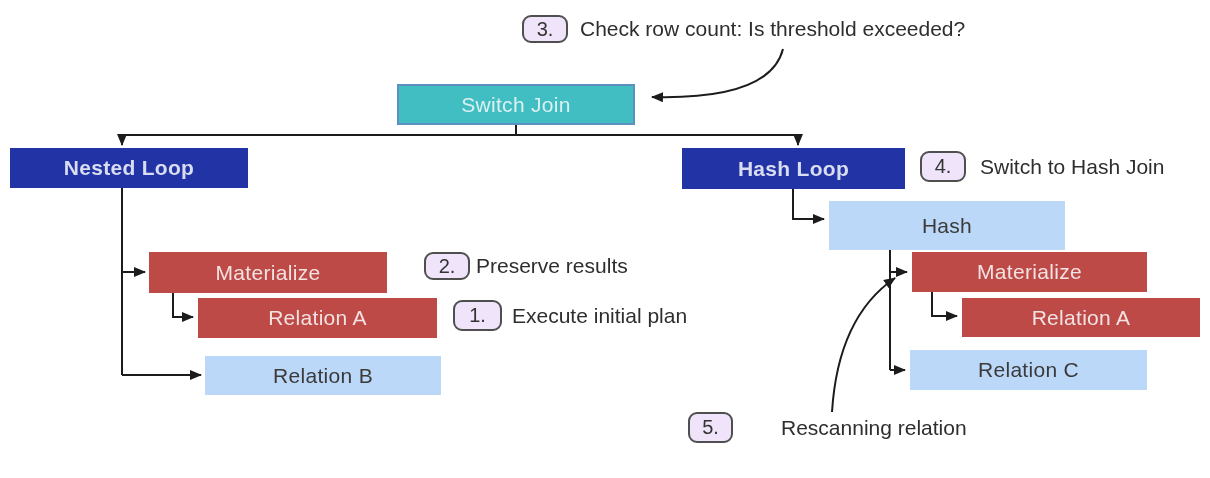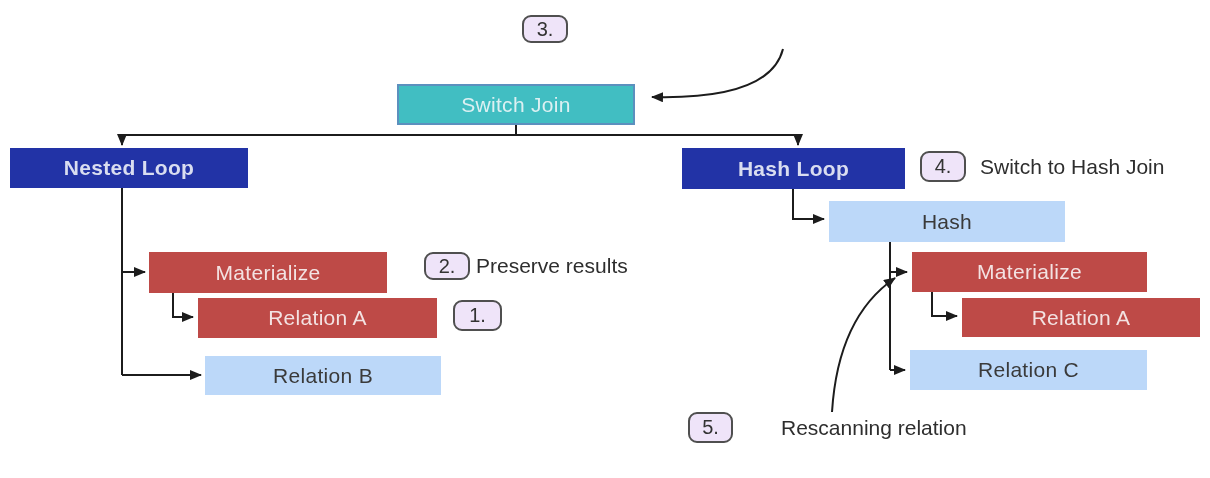--- a/index.html
+++ b/index.html
@@ -111,31 +111,33 @@
     <path d="M783,49 Q770,100 652,97" marker-end="url(#arrow)"></path>
     <path d="M832,412 Q838,317 895,278" marker-end="url(#arrow)"></path>
   </svg>
 
   <div class="node teal" style="left:397px;top:84px;width:238px;height:41px">Switch Join</div>
   <div class="node dark-blue" style="left:10px;top:148px;width:238px;height:40px">Nested Loop</div>
   <div class="node dark-blue" style="left:682px;top:148px;width:223px;height:41px">Hash Loop</div>
   <div class="node red" style="left:149px;top:252px;width:238px;height:41px">Materialize</div>
   <div class="node red" style="left:198px;top:298px;width:239px;height:40px">Relation A</div>
   <div class="node light-blue" style="left:205px;top:356px;width:236px;height:39px">Relation B</div>
-  <div class="node light-blue" style="left:829px;top:201px;width:236px;height:41px">Hash</div>
+  <div class="node light-blue" style="left:829px;top:201px;width:236px;height:49px">Hash</div>
   <div class="node red" style="left:912px;top:252px;width:235px;height:40px">Materialize</div>
   <div class="node red" style="left:962px;top:298px;width:238px;height:39px">Relation A</div>
   <div class="node light-blue" style="left:910px;top:350px;width:237px;height:40px">Relation C</div>
 
   <div class="badge" style="left:522px;top:15px;width:46px;height:28px">3.</div>
+  <div class="note" style="left:580px;top:15px;height:28px">Check row count: Is threshold exceeded?</div>
 
   <div class="badge" style="left:920px;top:151px;width:46px;height:31px">4.</div>
   <div class="note" style="left:980px;top:151px;height:31px">Switch to Hash Join</div>
 
   <div class="badge" style="left:424px;top:252px;width:46px;height:28px">2.</div>
   <div class="note" style="left:476px;top:252px;height:28px">Preserve results</div>
 
   <div class="badge" style="left:453px;top:300px;width:49px;height:31px">1.</div>
+  <div class="note" style="left:512px;top:300px;height:31px">Execute initial plan</div>
 
   <div class="badge" style="left:688px;top:412px;width:45px;height:31px">5.</div>
   <div class="note" style="left:781px;top:413px;height:30px">Rescanning relation</div>
 
 </div>
 
 </body></html>

